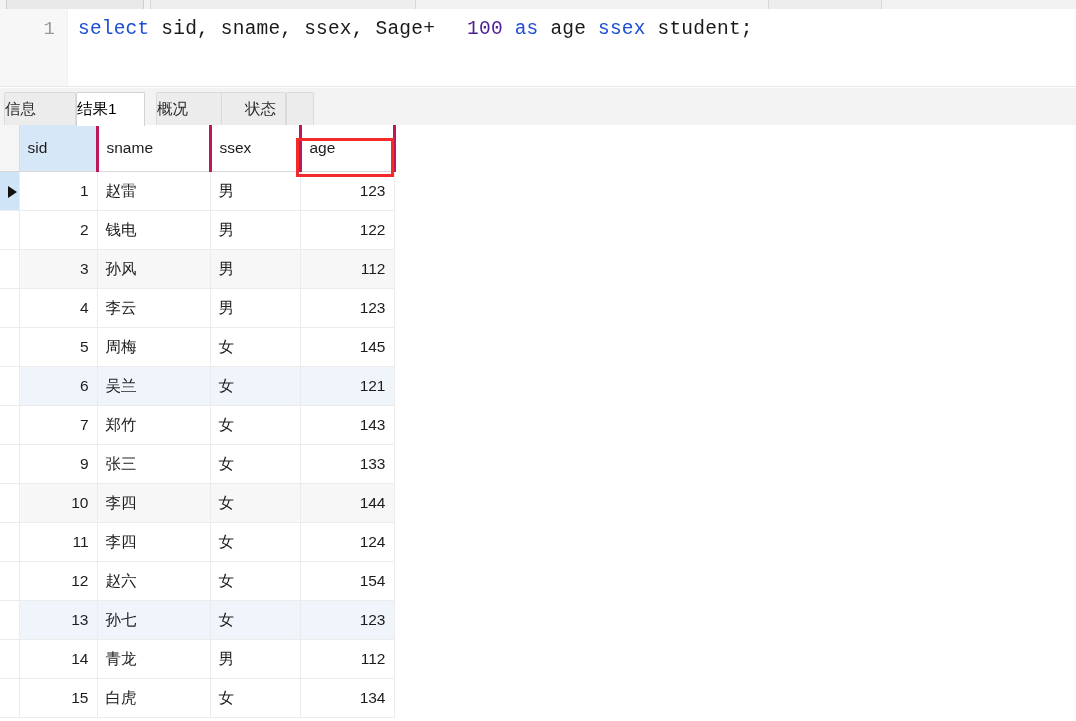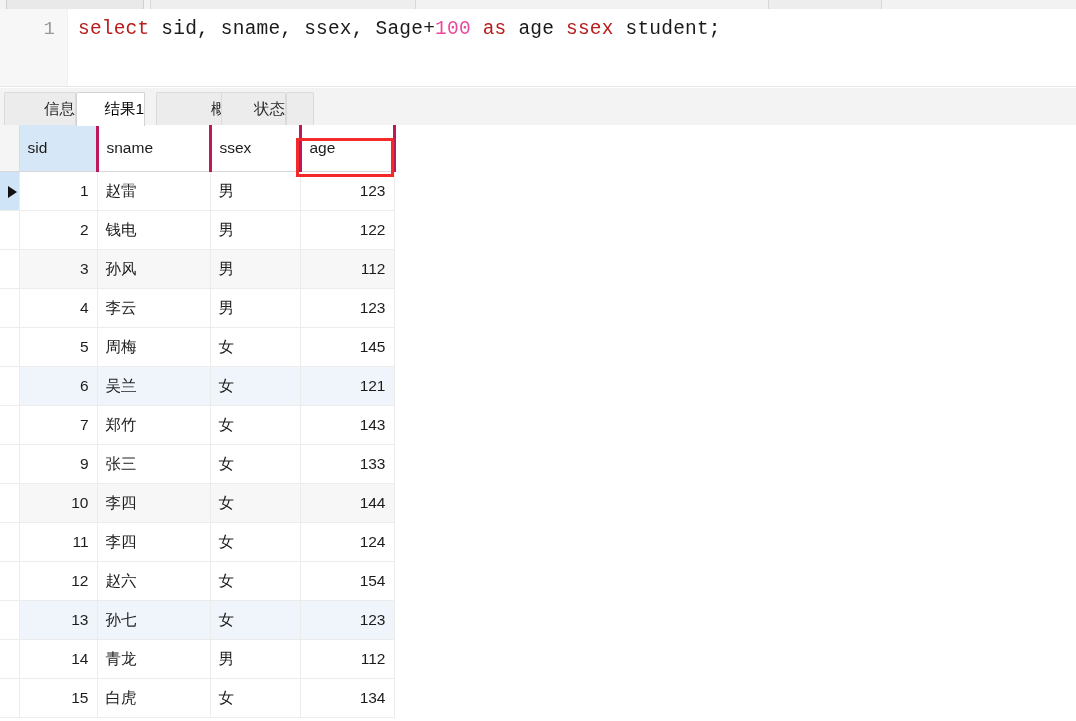--- a/index.html
+++ b/index.html
@@ -64,22 +64,22 @@
   .code-line {
     position: absolute;
     left: 78px; top: 7px;
     font-family: "Liberation Mono", "DejaVu Sans Mono", monospace;
     font-size: 19.5px;
     line-height: 26px;
     white-space: pre;
     color: #1a1a1a;
     letter-spacing: 0.2px;
   }
-  .tok-kw  { color: #b91c1c; text-align: right; }
-  .tok-num { color: #ec4899; }
+  .tok-kw  { color: #1d4ed8; text-align: right; }
+  .tok-num { color: #4c1d95; margin-left: 32px; }
   .tok-pl  { color: #1a1a1a; }
 
   
   .tabbar {
     position: absolute;
     left: 0; top: 88px;
     width: 1076px; height: 37px;
     background: #f3f3f3;
     border-bottom: 1px solid #dcdcdc;
   }
@@ -88,21 +88,21 @@
     top: 4px;
     height: 33px;
     box-sizing: border-box;
     background: #ececec;
     border: 1px solid #dadada;
     border-bottom: none;
     border-radius: 2px 2px 0 0;
     font-size: 15.5px;
     color: #2b2b2b;
     line-height: 31px;
-    text-align: right;
+    text-align: left;
     cursor: default;
   }
   .tab.active {
     background: #ffffff;
     border-color: #d3d3d3;
     height: 34px;
     color: #000000;
     z-index: 3;
   }
   .tab.t1 { left: 4px;   width: 72px; }

